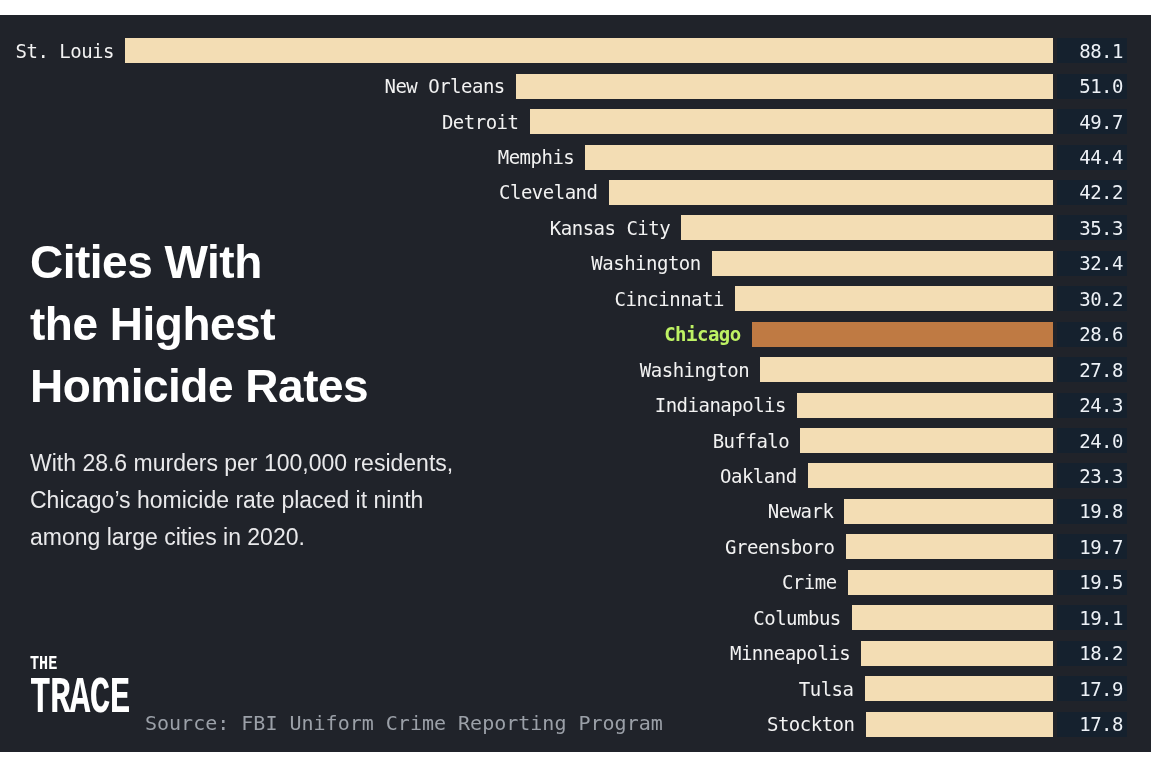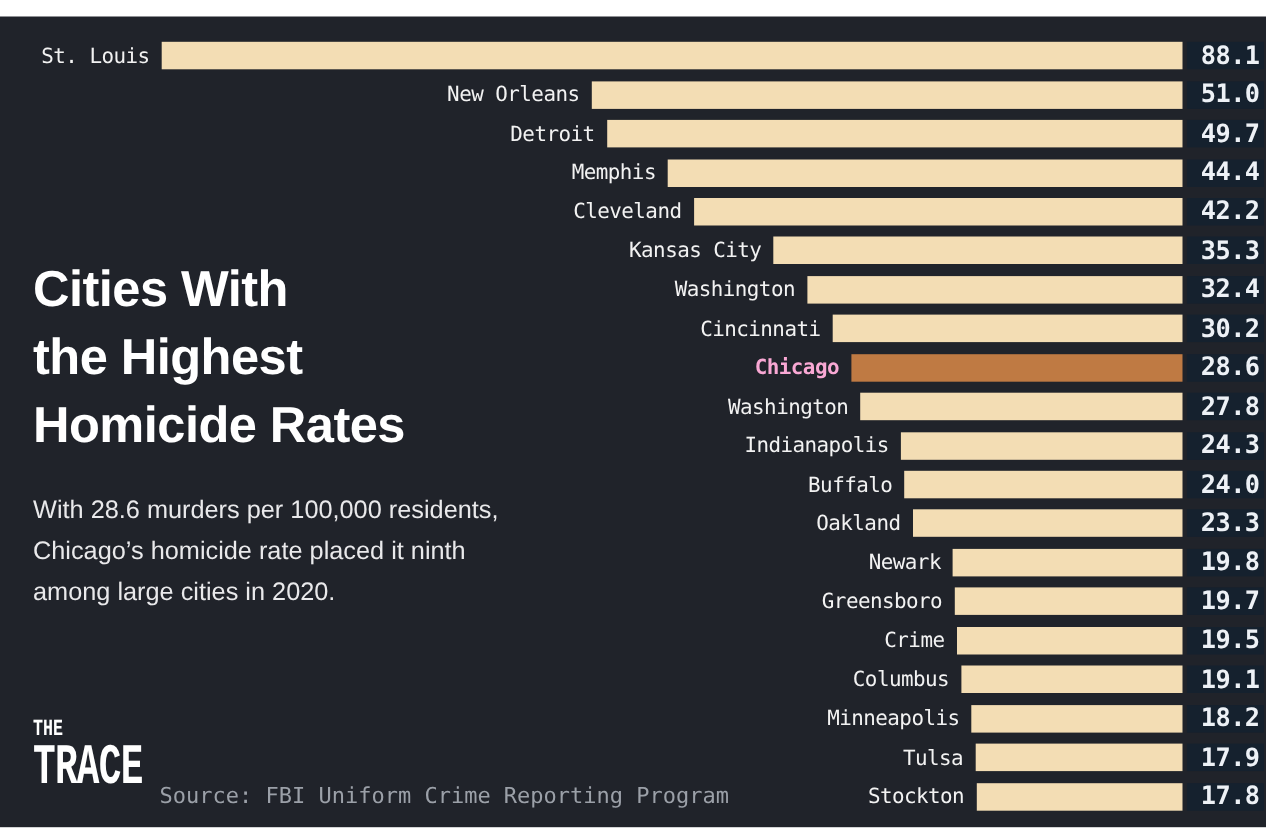--- a/index.html
+++ b/index.html
@@ -13,42 +13,42 @@
     --source-text:#9ba0a8;
   }
   *{margin:0;padding:0;box-sizing:border-box;}
   html,body{width:1151px;height:760px;background:var(--page-bg);overflow:hidden;}
   .page{position:relative;width:1151px;height:760px;background:var(--page-bg);}
   .panel{
     position:absolute;left:0;top:15px;width:1151px;height:737px;
     background:var(--panel-bg);overflow:hidden;
   }
   
-  .rows{position:absolute;left:0;top:18px;right:0;}
+  .rows{position:absolute;left:0;top:18px;right:12px;}
   .row{
     display:flex;align-items:center;justify-content:flex-end;
     height:35.45px;width:100%;
   }
   .bar-label{
     font-family:"DejaVu Sans Mono","Liberation Mono",monospace;
     font-size:19px;color:var(--label-text);
     margin-right:11px;white-space:nowrap;letter-spacing:-0.5px;
   }
-  .row.highlight .bar-label{font-weight:bold;color:#f9a8d4;}
+  .row.highlight .bar-label{font-weight:bold;color:#bef264;}
   .bar{
     height:25px;background:var(--bar);flex:0 0 auto;
   }
   .row.highlight .bar{background:var(--highlight-bar);}
   .value-cell{
-    flex:0 0 auto;width:70px;height:25px;margin-left:4px;margin-right:2px;
+    flex:0 0 auto;width:70px;height:25px;margin-left:4px;margin-right:12px;
     background:var(--value-cell-bg);
     display:flex;align-items:center;justify-content:flex-end;
     padding-right:4px;
     font-family:"DejaVu Sans Mono","Liberation Mono",monospace;
-    font-weight:bold;font-size:23px;color:var(--value-text);letter-spacing:-0.5px;
+    font-weight:normal;font-size:19px;color:var(--value-text);letter-spacing:-0.5px;
   }
   
   .overlay{position:absolute;left:30px;top:216px;width:560px;}
   .title{
     font-family:"Liberation Sans","DejaVu Sans",sans-serif;
     font-weight:bold;font-size:46px;line-height:62px;color:#ffffff;
     letter-spacing:-0.5px;
   }
   .subtitle{
     margin-top:28px;

